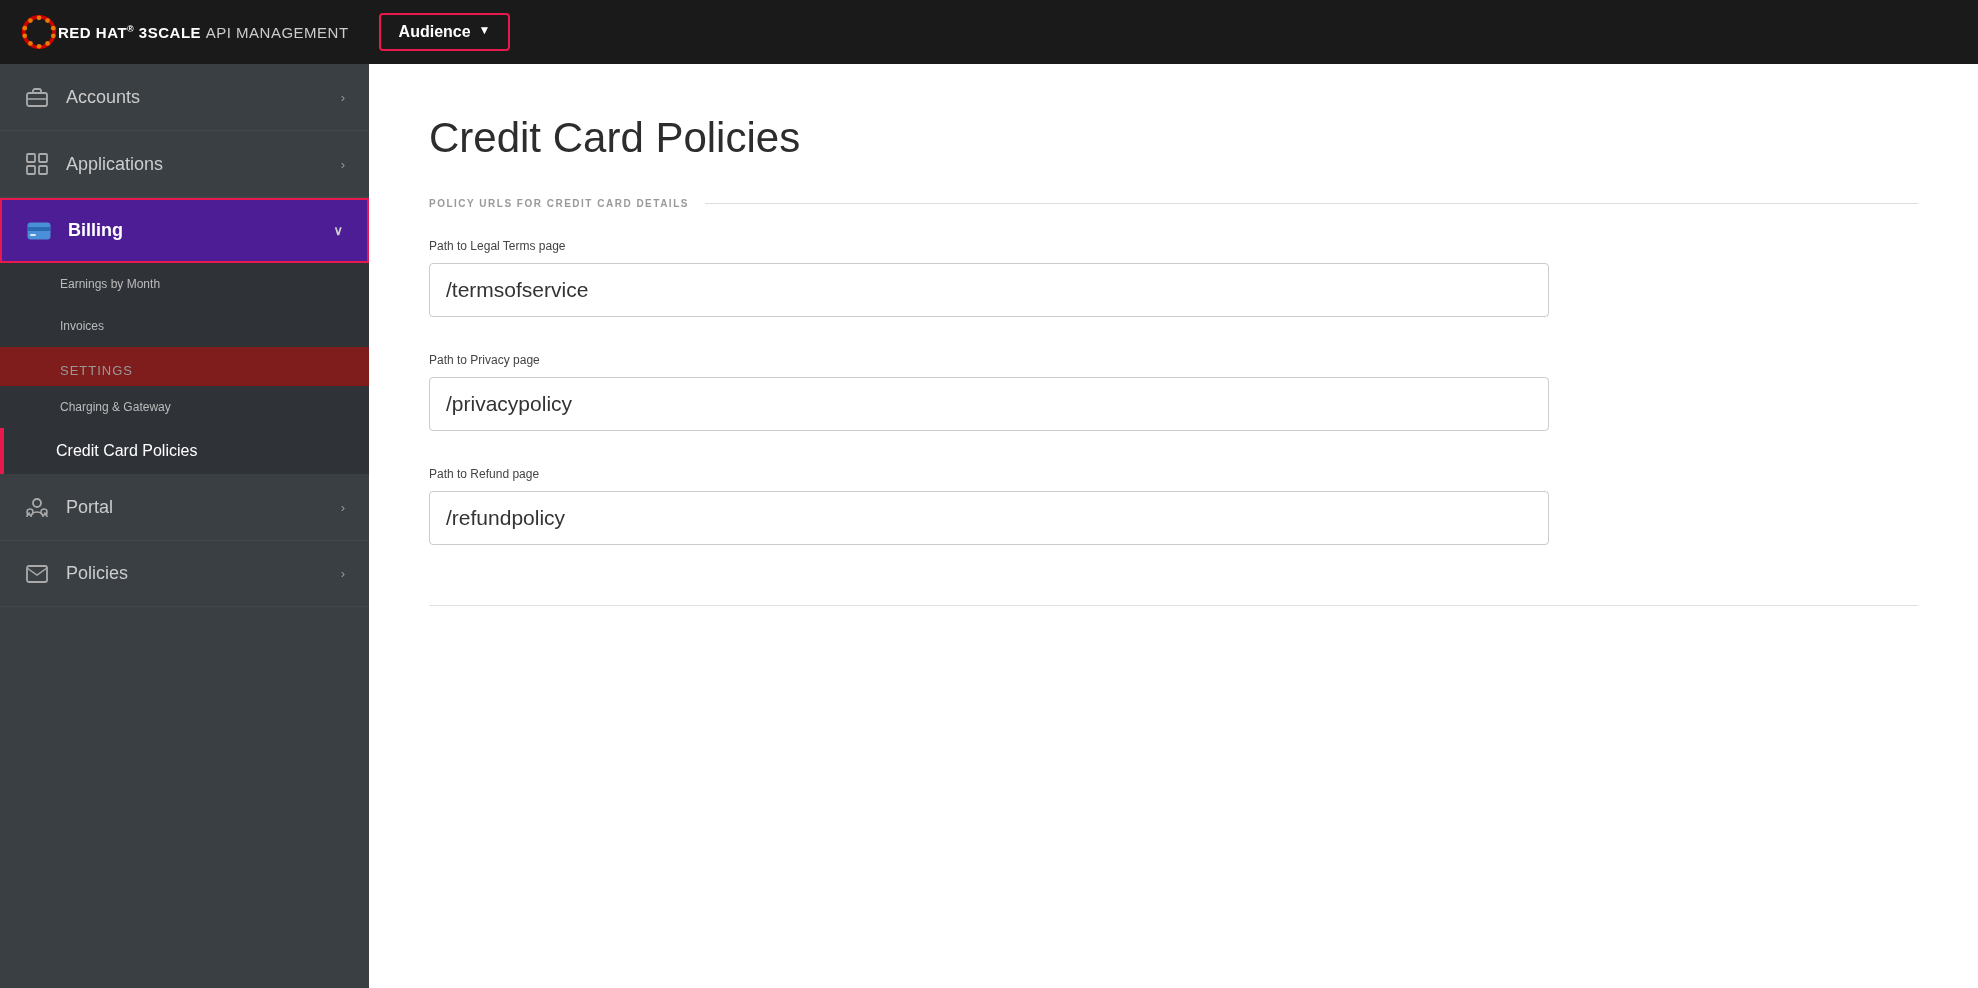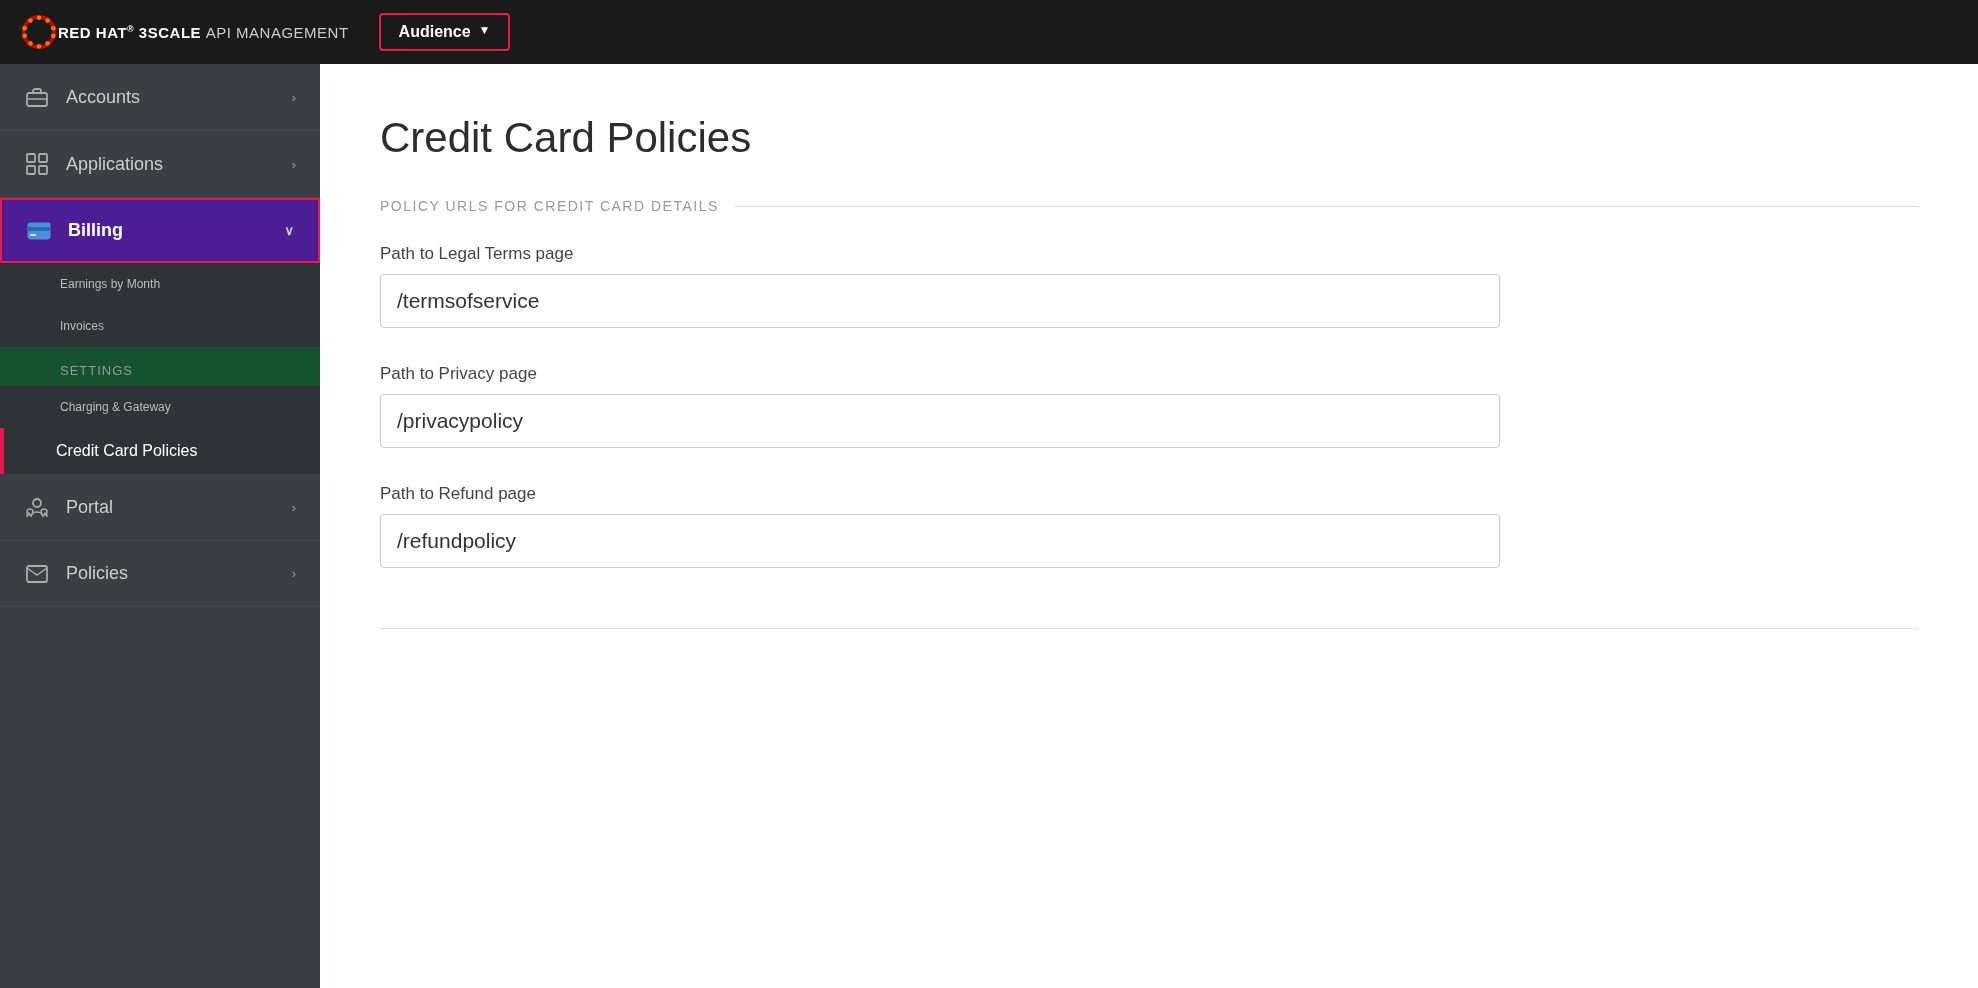--- a/index.html
+++ b/index.html
@@ -53,21 +53,21 @@
 
     
     .main-layout {
       display: flex;
       flex: 1;
       overflow: hidden;
     }
 
     
     .sidebar {
-      width: 320px;
+      width: 369px;
       background: #3a3f44;
       flex-shrink: 0;
       overflow-y: auto;
       display: flex;
       flex-direction: column;
     }
 
     .sidebar-item {
       display: flex;
       align-items: center;
@@ -132,21 +132,21 @@
     }
 
     
     .sidebar-settings-label {
       padding: 16px 24px 8px 60px;
       color: #999;
       font-size: 13px;
       font-variant: small-caps;
       letter-spacing: 1px;
       text-transform: uppercase;
-      background: #14532d;
+      background: #7f1d1d;
     }
 
     .sidebar-sub-item-active {
       padding: 14px 16px 14px 52px;
       color: #fff;
       font-size: 16px;
       cursor: pointer;
       background: #2f3338;
       border-left: 4px solid #e8194e;
       font-weight: 500;
@@ -159,41 +159,42 @@
       overflow-y: auto;
       background: #fff;
     }
     .page-title {
       font-size: 42px;
       font-weight: 300;
       color: #2d2d2d;
       margin-bottom: 36px;
     }
     .section-label {
-      font-size: 14px;
+      font-size: 10px;
       color: #999;
       letter-spacing: 1.5px;
       text-transform: uppercase;
       margin-bottom: 30px;
       display: flex;
       align-items: center;
       gap: 16px;
+      font-weight: bold;
     }
     .section-label::after {
       content: '';
       flex: 1;
       height: 1px;
       background: #ddd;
     }
 
     .field-group {
       margin-bottom: 36px;
     }
     .field-label {
-      font-size: 17px;
+      font-size: 12px;
       color: #444;
       margin-bottom: 10px;
       font-weight: 400;
     }
     .field-input {
       width: 100%;
       max-width: 1120px;
       padding: 14px 16px;
       border: 1px solid #ccc;
       border-radius: 4px;

